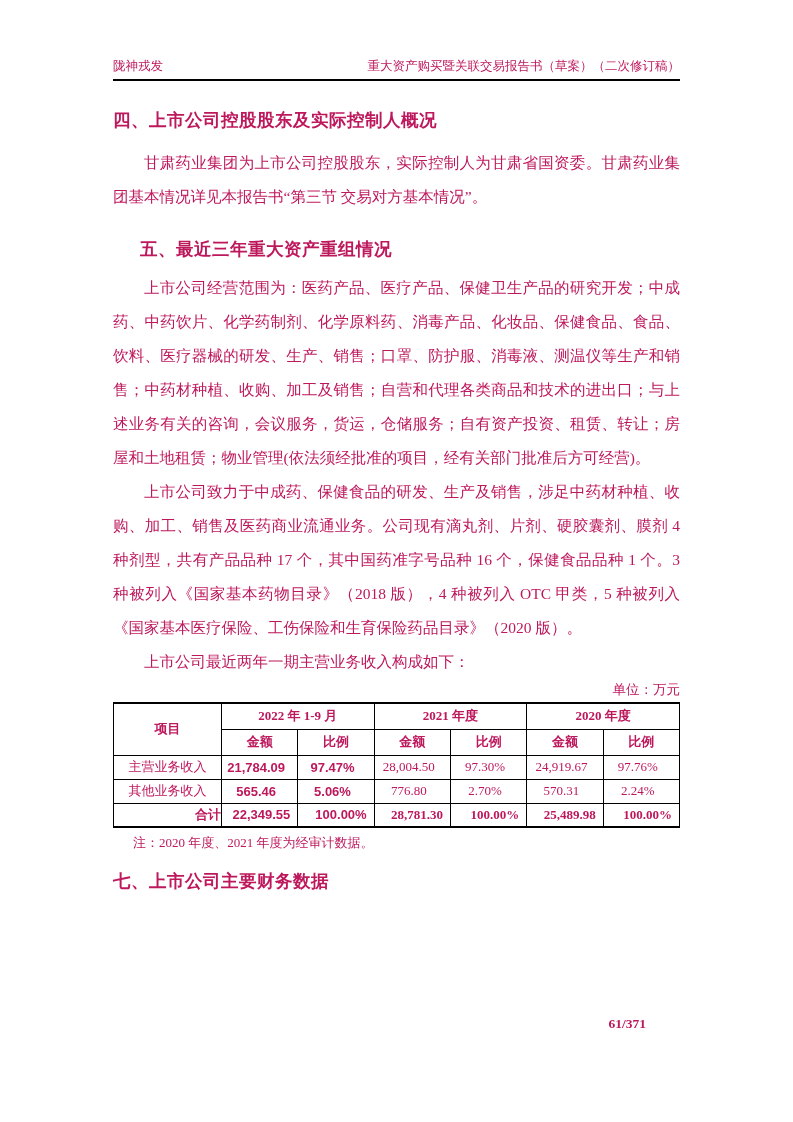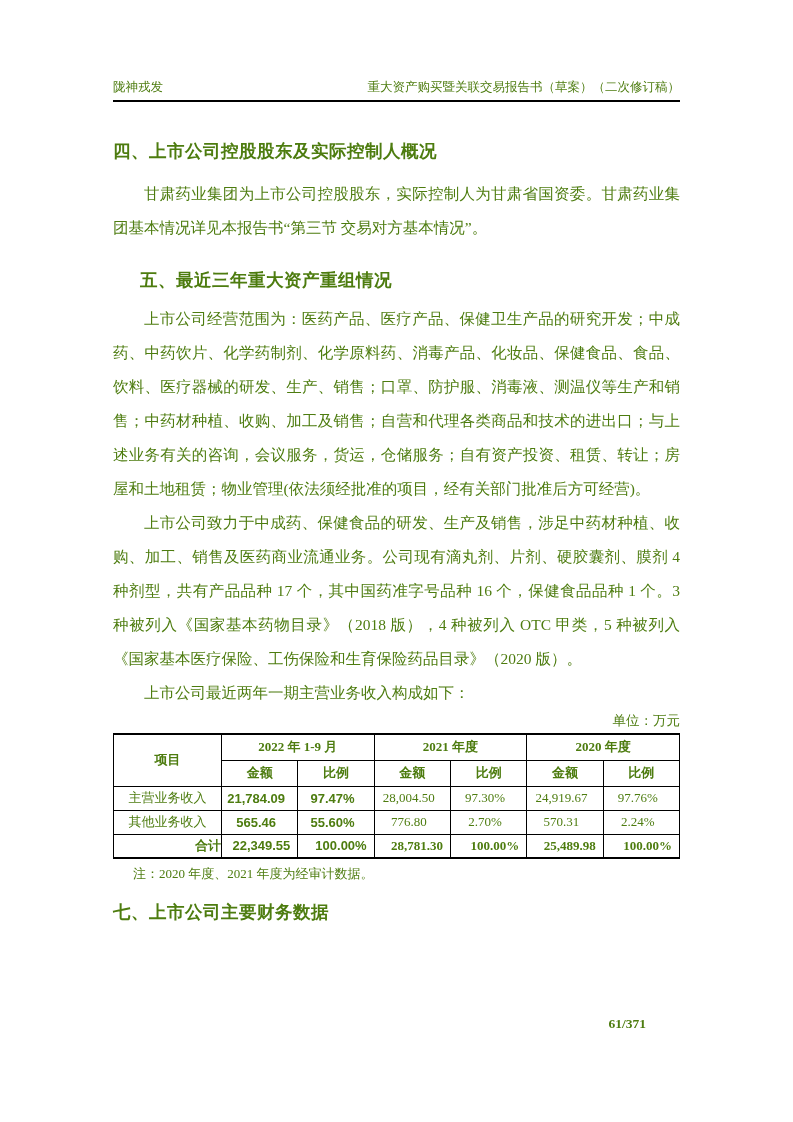--- a/index.html
+++ b/index.html
@@ -3,44 +3,44 @@
 <meta charset="utf-8">
 <style>
   * { margin: 0; padding: 0; box-sizing: border-box; }
   html, body { background: #e8e8e8; }
   .page {
     position: relative;
     width: 793px;
     height: 1122px;
     margin: 0 auto;
     background: #ffffff;
-    color: #4d7c0f;
+    color: #be185d;
     font-family: "Liberation Serif", "DejaVu Serif", serif;
     overflow: hidden;
-    padding: 80px 113px 0 113px;
+    padding: 59px 113px 0 113px;
   }
   
   .doc-header {
     display: flex;
     justify-content: space-between;
     align-items: flex-end;
     font-size: 12.5px;
     line-height: 15px;
     padding-bottom: 5px;
     border-bottom: 2px solid #000;
   }
   
   h2.sec {
     font-family: "Liberation Sans", "DejaVu Sans", sans-serif;
     font-weight: bold;
     font-size: 17.5px;
     line-height: 27px;
     letter-spacing: 0.5px;
   }
-  #h4 { margin-top: 36px; }
+  #h4 { margin-top: 26px; }
   #h5 { margin-top: 22px; margin-left: 27px; }
   #h6 { margin-top: 18px; }
   #h7 { margin-top: 16px; }
   
   p.body {
     font-size: 15.5px;
     line-height: 34px;
     text-align: justify;
     text-indent: 2em;
   }
@@ -149,21 +149,21 @@
         <td class="num b22">21,784.09</td>
         <td class="num b22">97.47%</td>
         <td class="num grp">28,004.50</td>
         <td class="num">97.30%</td>
         <td class="num grp">24,919.67</td>
         <td class="num">97.76%</td>
       </tr>
       <tr>
         <td class="label">其他业务收入</td>
         <td class="num b22">565.46</td>
-        <td class="num b22">55.60%</td>
+        <td class="num b22">5.06%</td>
         <td class="num grp">776.80</td>
         <td class="num">2.70%</td>
         <td class="num grp">570.31</td>
         <td class="num">2.24%</td>
       </tr>
       <tr class="total">
         <td class="label">合计</td>
         <td class="num b22">22,349.55</td>
         <td class="num b22">100.00%</td>
         <td class="num grp">28,781.30</td>

